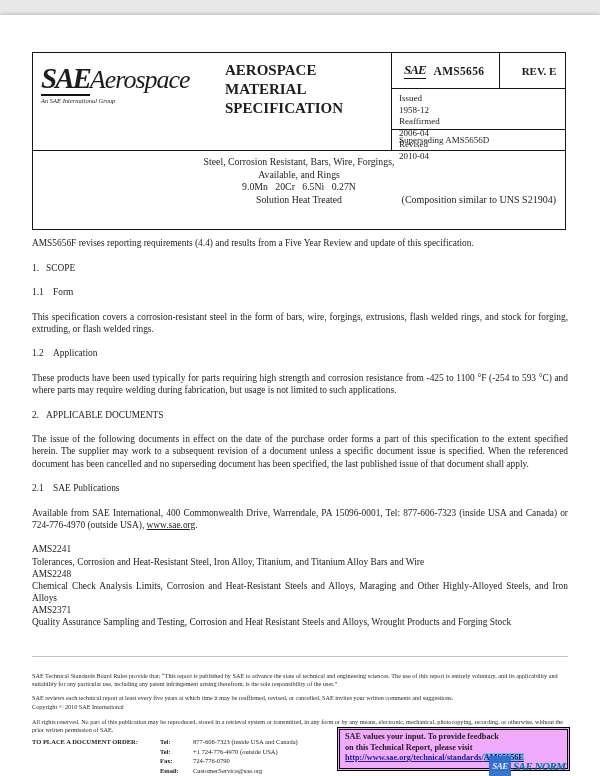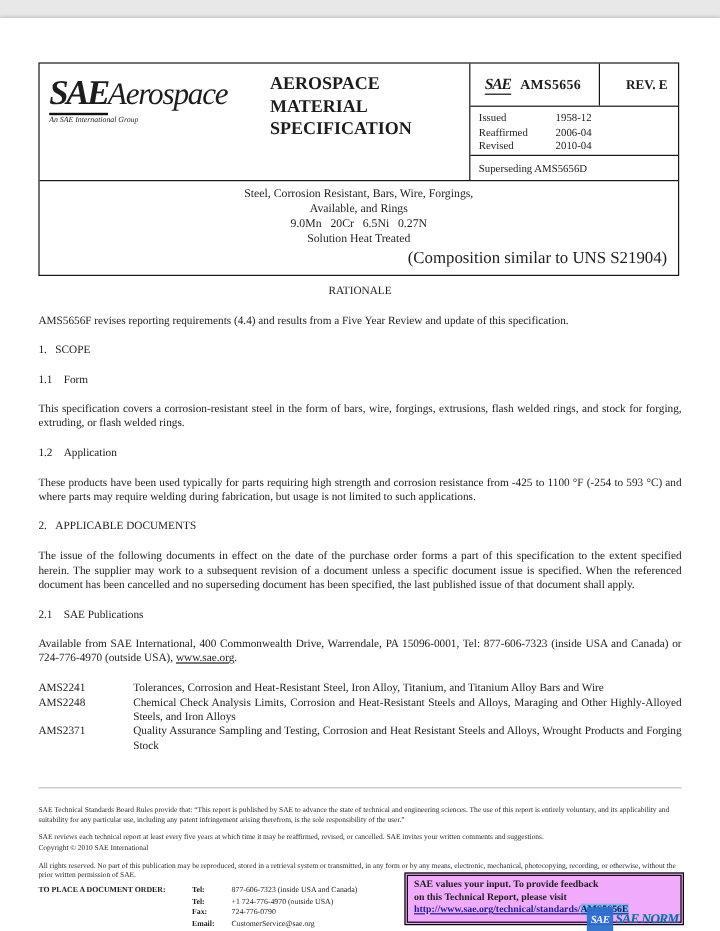--- a/index.html
+++ b/index.html
@@ -17,32 +17,32 @@
   .logo-aero{font-size:26px;font-style:italic;font-weight:400;letter-spacing:-1px;}
   .logo-tag{font-size:6.5px;font-style:italic;margin-top:2px;color:#222;}
   .cell-doctype{width:182px;box-sizing:border-box;padding:8px 0 0 16px;font-weight:bold;font-size:15px;line-height:19px;letter-spacing:0;}
   .cell-meta{flex:1;border-left:1.6px solid #161616;display:flex;flex-direction:column;box-sizing:border-box;}
   .meta-top{display:flex;height:36px;border-bottom:1.6px solid #161616;box-sizing:border-box;}
   .meta-num{flex:1;display:flex;align-items:center;padding-left:12px;}
   .meta-sae{font-size:13px;font-weight:800;font-style:italic;letter-spacing:-1px;margin-right:8px;border-bottom:1.5px solid #111;}
   .meta-amsno{font-size:11.5px;font-weight:bold;letter-spacing:.3px;}
   .meta-rev{width:66px;border-left:1.6px solid #161616;display:flex;align-items:center;justify-content:center;font-size:11px;font-weight:bold;box-sizing:border-box;padding-left:13px;}
   .meta-dates{height:41px;border-bottom:1.4px solid #161616;box-sizing:border-box;padding:4px 0 0 7px;font-size:9px;line-height:11.5px;}
-  .date-row{display:flex;}
+  .date-row{display:flex;flex-direction:column;}
   .date-label{width:64px;}
   .meta-super{flex:1;display:flex;align-items:center;padding-left:7px;font-size:9px;}
   .hdr-row2{border-top:1.6px solid #161616;height:79px;box-sizing:border-box;position:relative;text-align:center;font-size:9.8px;line-height:12.5px;padding-top:5px;}
-  .comp-note{position:absolute;right:9px;bottom:7px;font-size:14px;}
+  .comp-note{position:absolute;right:9px;bottom:23px;font-size:10px;}
   .pre{white-space:pre-wrap;}
   
   .body-col{position:absolute;left:32px;top:222px;width:536px;font-size:9.4px;line-height:12.1px;}
   .blk{margin:0 0 12.5px 0;}
   .center{text-align:center;}
   .just{text-align:justify;}
-  .pub-row{display:flex;margin-bottom:0;}
+  .pub-row{display:flex;margin-bottom:0;flex-direction:column;}
   .pub-code{width:79px;flex:none;}
   .pub-title{flex:1;text-align:justify;}
   .link{color:#1d1d1d;text-decoration:underline;cursor:pointer;}
   
   .foot-rule{position:absolute;left:32px;top:641px;width:536px;height:0;border-top:1px solid #c2c2c2;}
   .fineprint{position:absolute;left:32px;top:657px;width:536px;font-size:6.2px;line-height:7.9px;color:#2a2a2a;}
   .fp-board{margin-bottom:6px;}
   .fp-review{margin-bottom:1px;}
   .fp-copy{margin-bottom:7px;}
   .order-block{position:absolute;left:32px;top:722px;width:300px;font-size:6.5px;line-height:9.6px;}
@@ -108,21 +108,20 @@
     <div class="hdr-row2">
       <div>Steel, Corrosion Resistant, Bars, Wire, Forgings,</div>
       <div>Available, and Rings</div>
       <div class="pre">9.0Mn&nbsp;&nbsp;&nbsp;20Cr&nbsp;&nbsp;&nbsp;6.5Ni&nbsp;&nbsp;&nbsp;0.27N</div>
       <div>Solution Heat Treated</div>
       <div class="comp-note">(Composition similar to UNS S21904)</div>
     </div>
   </div>
 
   <div class="body-col">
-    <div class="blk center">RATIONALE</div>
     <div class="blk">AMS5656F revises reporting requirements (4.4) and results from a Five Year Review and update of this specification.</div>
 
     <div class="blk">1.&nbsp;&nbsp;&nbsp;SCOPE</div>
     <div class="blk">1.1&nbsp;&nbsp;&nbsp;&nbsp;Form</div>
     <div class="blk just">This specification covers a corrosion-resistant steel in the form of bars, wire, forgings, extrusions, flash welded rings, and stock for forging, extruding, or flash welded rings.</div>
 
     <div class="blk">1.2&nbsp;&nbsp;&nbsp;&nbsp;Application</div>
     <div class="blk just">These products have been used typically for parts requiring high strength and corrosion resistance from -425 to 1100 °F (-254 to 593 °C) and where parts may require welding during fabrication, but usage is not limited to such applications.</div>
 
     <div class="blk">2.&nbsp;&nbsp;&nbsp;APPLICABLE DOCUMENTS</div>

